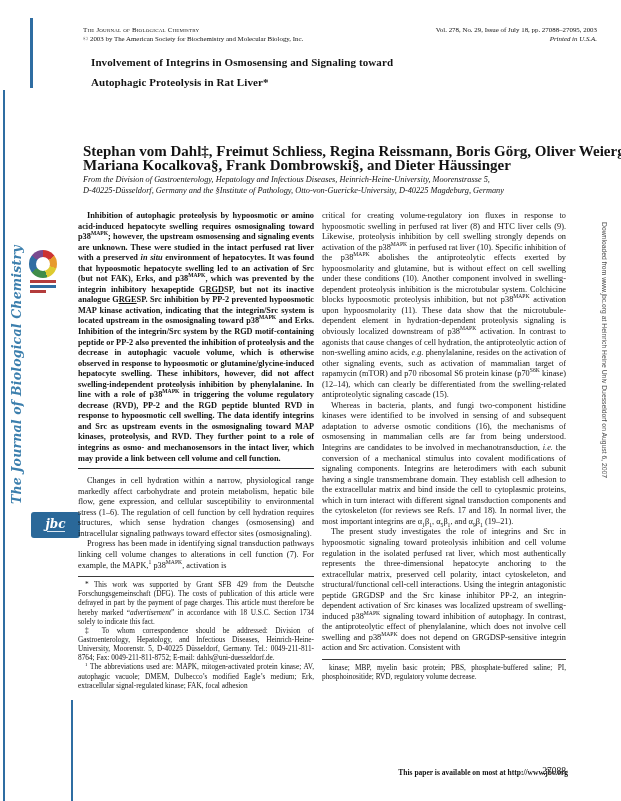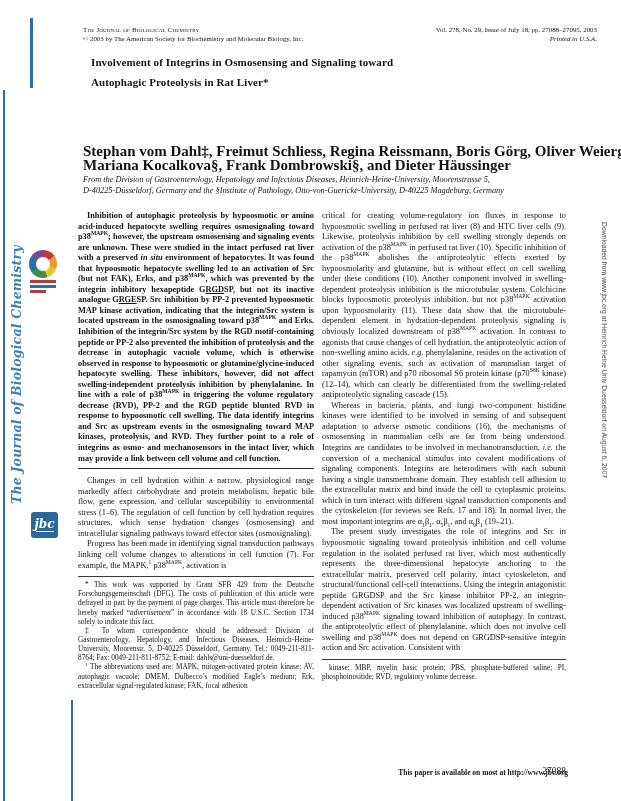--- a/index.html
+++ b/index.html
@@ -14,21 +14,21 @@
       background:conic-gradient(#c33 0 15%,#e79a2e 15% 30%,#ddca30 30% 45%,#3f8d49 45% 65%,#2f6da2 65% 85%,#7a4a8f 85% 100%);
       display:flex;align-items:center;justify-content:center;margin:0 auto;}
   .centennial .ring .hole{width:14px;height:14px;border-radius:50%;background:#fff;}
   .centennial .cap1,.centennial .cap2,.centennial .cap3{height:3px;margin:2px 3px 0;}
   .centennial .cap1{background:#b33c3c;}
   .centennial .cap2{background:#2f6da2;}
   .centennial .cap3{background:#b33c3c;width:16px;}
   .vtitle{position:absolute;left:9px;top:316px;height:188px;writing-mode:vertical-rl;
       transform:rotate(180deg);font-family:"DejaVu Serif","Liberation Serif",serif;
       font-style:italic;font-weight:bold;font-size:12.5px;color:#3c7fad;white-space:nowrap;letter-spacing:0.2px;}
-  .jbc-logo{position:absolute;left:31px;top:512px;width:27px;height:26px;background:#2a6899;
+  .jbc-logo{position:absolute;left:31px;top:512px;width:49px;height:26px;background:#2a6899;
       border-radius:3px;display:flex;flex-direction:column;align-items:center;justify-content:center;}
   .jbc-logo .script{color:#fff;font-style:italic;font-weight:bold;font-size:12px;line-height:12px;
       font-family:"DejaVu Serif",serif;}
   .jbc-logo .bar{width:18px;height:1px;background:#dce8f2;margin-top:1.5px;}
   .vdownload{position:absolute;left:601px;top:222px;height:360px;writing-mode:vertical-rl;
       font-family:"Liberation Sans","DejaVu Sans",sans-serif;font-size:6.8px;color:#4a4a4a;white-space:nowrap;}
   
   .hdr-left{position:absolute;left:83px;top:26px;font-size:6.9px;line-height:8.8px;}
   .hdr-left .jname{font-variant:small-caps;letter-spacing:0.2px;}
   .hdr-right{position:absolute;right:24px;top:26px;font-size:6.9px;line-height:8.8px;text-align:right;}

